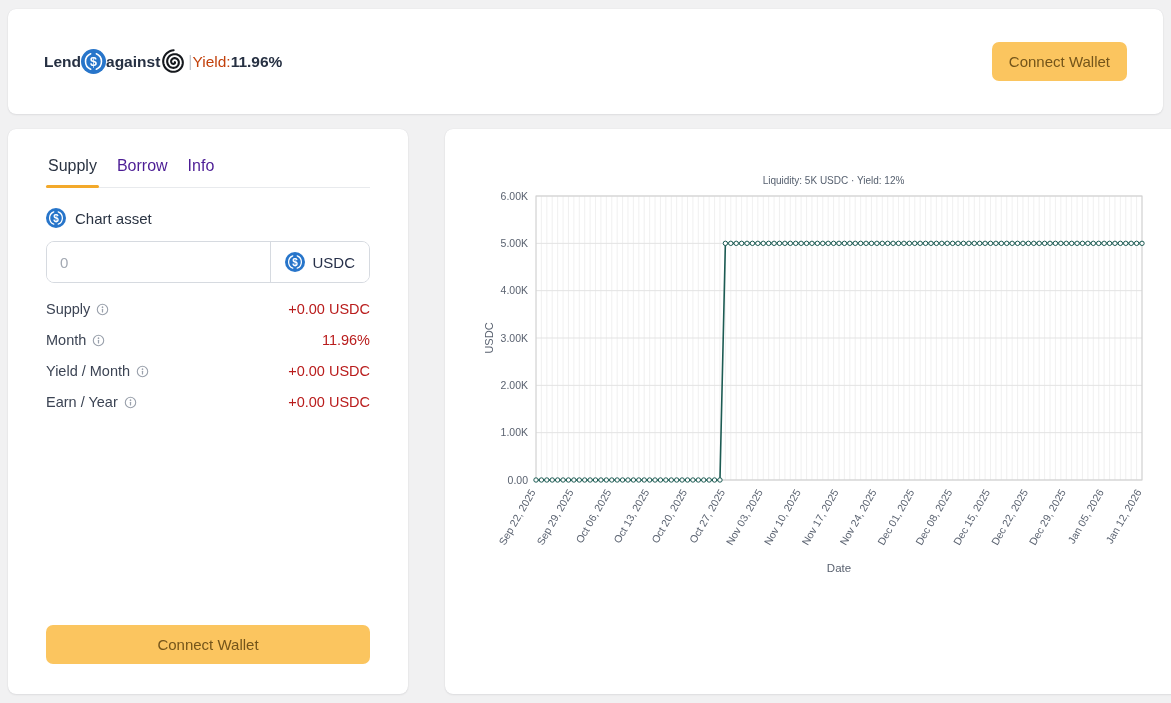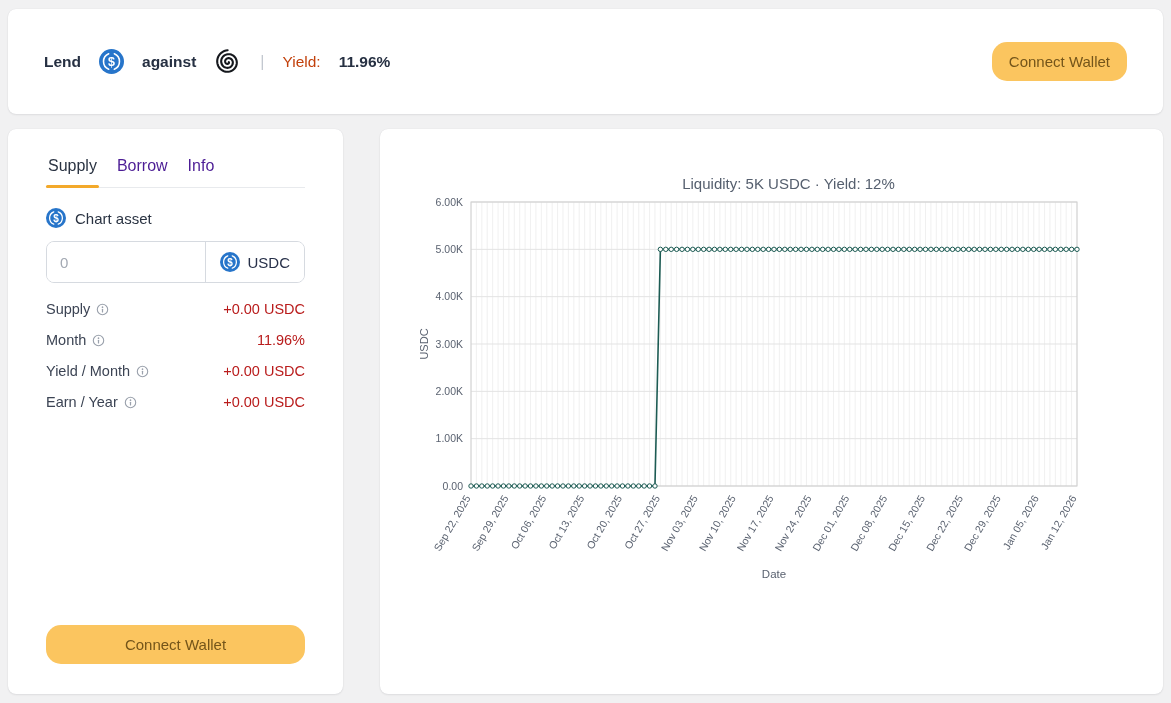--- a/index.html
+++ b/index.html
@@ -2,49 +2,49 @@
 <html style="--accent: #fbc55f; --accent-text: #74551a; --underline: #f3a92a;"><head>
 <meta charset="utf-8">
 <style>
   :root{ --accent:#fbc55f; --accent-text:#74551a; --underline:#f3a92a; }
   *{ box-sizing:border-box; margin:0; padding:0; }
   html,body{ background:#f1f1f2; }
   body{ width:1171px; height:703px; font-family:"Liberation Sans","DejaVu Sans",sans-serif; color:#1f2430; overflow:hidden; }
   .page{ padding:9px 8px; }
   .card{ background:#fff; border-radius:8px; box-shadow:0 1px 2px rgba(20,20,43,.08), 0 0 1px rgba(20,20,43,.12); }
   .topbar{ height:105px; display:flex; align-items:center; justify-content:space-between; padding:0 36px; margin-bottom:15px; }
-  .topbar-left{ display:flex; align-items:center; gap:18px; font-size:15.5px; }
+  .topbar-left{ display:flex; align-items:center; gap:0; font-size:15.5px; }
   .b{ font-weight:bold; color:#263042; }
   .sep{ color:#c3c8d0; font-size:16px; }
   .muted{ color:#c2410c; }
-  .btn{ background:var(--accent); color:var(--accent-text); font-weight:500; border:none; border-radius:15px; font-size:15px; cursor:pointer; font-family:inherit; }
+  .btn{ background:var(--accent); color:var(--accent-text); font-weight:500; border:none; border-radius:7px; font-size:15px; cursor:pointer; font-family:inherit; }
   .btn.header-btn{ padding:11px 17px; }
   .content{ display:flex; gap:37px; align-items:stretch; }
-  .supply-card{ width:335px; height:565px; padding:26px 38px 30px; display:flex; flex-direction:column; }
+  .supply-card{ width:400px; height:565px; padding:26px 38px 30px; display:flex; flex-direction:column; }
   .chart-card{ flex:1; height:565px; padding:26px 36px; }
   .tabs{ display:flex; gap:16px; border-bottom:1px solid #e8eaed; }
   .tab{ font-size:16px; color:#4c1d95; padding:2px 2px 12px; position:relative; cursor:pointer; white-space:nowrap; }
   .tab.active{ color:#2a3342; }
   .tab.active::after{ content:""; position:absolute; left:0; right:0; bottom:-1px; height:3px; background:var(--underline); border-radius:2px; }
   .asset-row{ display:flex; align-items:center; gap:9px; margin-top:20px; font-size:15px; color:#2a3342; }
   svg.usdc{ width:20px; height:20px; display:block; }
   .topbar svg.usdc{ width:25px; height:25px; }
   svg.spiral{ width:28px; height:28px; display:block; }
   .amount-box{ margin-top:13px; display:flex; align-items:stretch; border:1px solid #d6dae0; border-radius:8px; height:42px; overflow:hidden; background:#fff; }
   .amount-box input{ flex:1; border:none; outline:none; padding:0 13px; font-size:15px; color:#2a3342; font-family:inherit; min-width:0; }
   .amount-box input::placeholder{ color:#a3a9b3; }
   .asset-select{ display:flex; align-items:center; gap:7px; padding:0 14px; border-left:1px solid #d6dae0; font-size:15px; color:#273049; cursor:pointer; background:#fff; font-weight:500; }
   .stats{ margin-top:18px; }
   .stat-row{ display:flex; justify-content:space-between; align-items:center; margin-bottom:15px; font-size:14.5px; }
   .stat-label{ display:flex; align-items:center; gap:6px; color:#3c4454; }
   svg.info{ width:13px; height:13px; color:#9aa1ac; display:block; cursor:pointer; }
   .stat-value{ color:#b91c1c; }
   .btn.full{ margin-top:auto; width:100%; padding:11px 0; font-size:15px; }
   .chart-wrap{ padding-top:20px; }
-  .chart-title{ text-align:center; color:#555f6e; font-size:15px; margin-bottom:2px; padding-left:34px; }
+  .chart-title{ text-align:center; color:#555f6e; font-size:10px; margin-bottom:2px; padding-left:34px; }
   #chart-svg{ display:block; }
 </style>
 </head>
 <body>
 
 <div class="page">
 
   <header class="card topbar">
     <div class="topbar-left">
       <span class="b">Lend</span>

